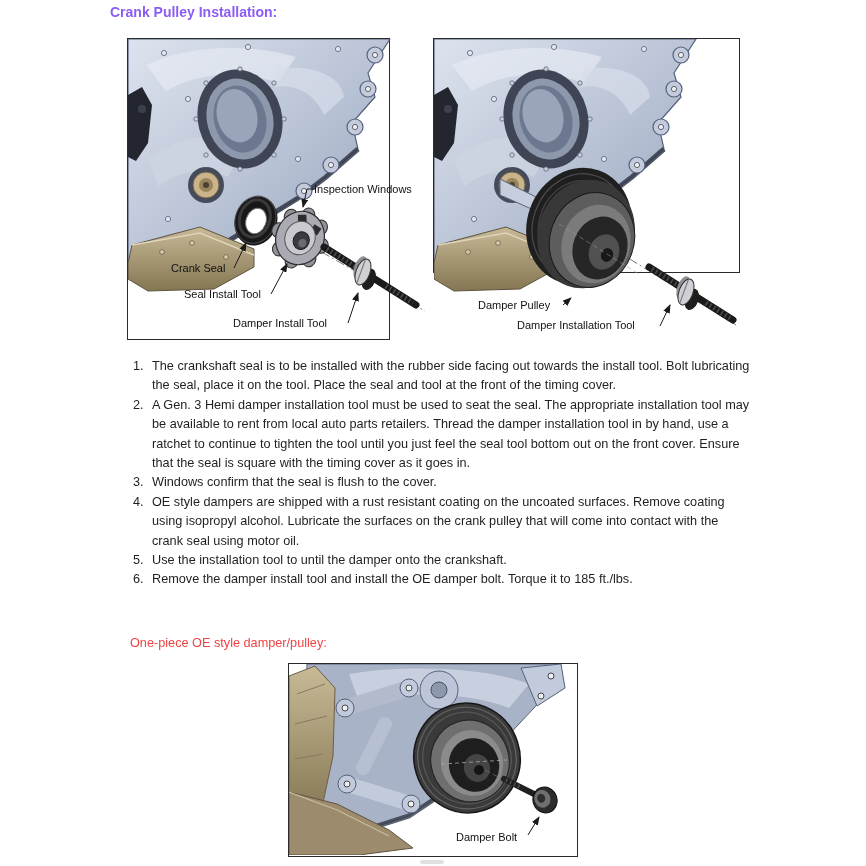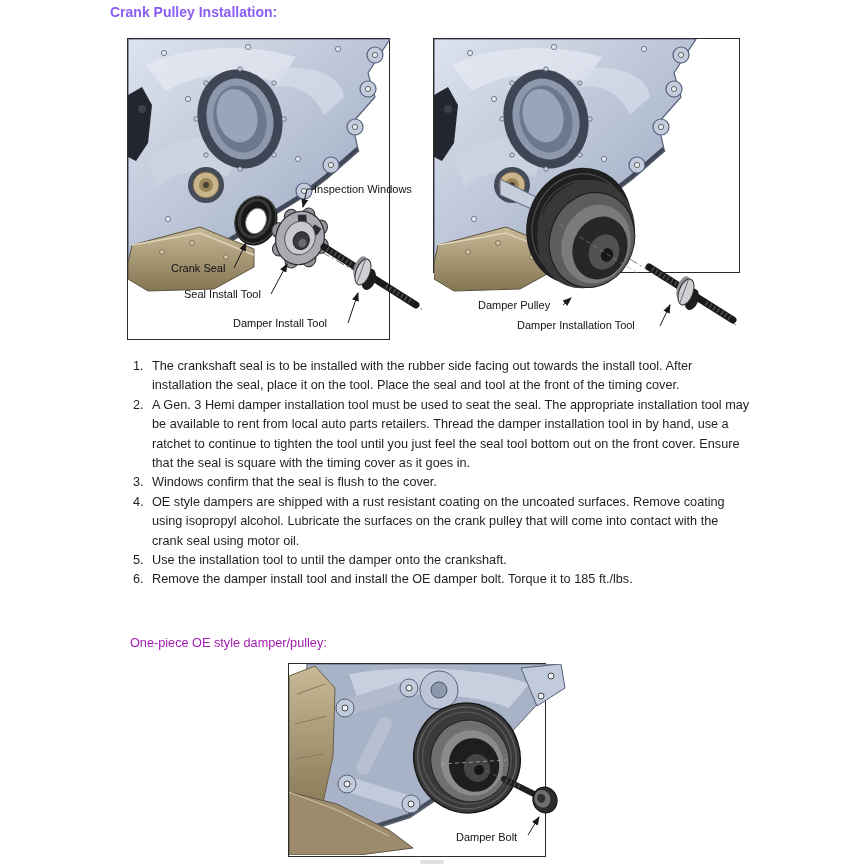--- a/index.html
+++ b/index.html
@@ -1,23 +1,23 @@
 <!DOCTYPE html>
 <html><head>
 <meta charset="utf-8">
 <style>
   html,body{margin:0;padding:0;background:#ffffff;}
   .page{position:relative;width:866px;height:866px;background:#ffffff;overflow:hidden;
         font-family:"Liberation Sans", sans-serif;color:#1c1c1c;}
   .doc-title{position:absolute;left:110px;top:4px;font-size:14px;font-weight:bold;color:#8b5cf6;}
-  .sub-heading{position:absolute;left:130px;top:636px;font-size:12.7px;color:#a21caf;}
+  .sub-heading{position:absolute;left:130px;top:636px;font-size:12.7px;color:#ef4444;}
   .fig-panel{position:absolute;border:1.6px solid #2b2b2b;background:#ffffff;box-sizing:border-box;}
   #panel-left{left:127px;top:38px;width:263px;height:302px;}
   #panel-right{left:433px;top:38px;width:307px;height:235px;}
-  #panel-bottom{left:288px;top:663px;width:258px;height:194px;}
+  #panel-bottom{left:288px;top:663px;width:290px;height:194px;}
   .fig-panel svg{position:absolute;left:0;top:0;}
   .fig-label{position:absolute;font-size:11px;color:#111;white-space:nowrap;}
   .steps{position:absolute;left:133px;top:357px;width:628px;font-size:12.7px;line-height:19.4px;color:#1f1f1f;}
   .step{display:flex;}
   .step-num{flex:none;width:19px;}
   .step-text{flex:1 1 auto;max-width:600px;}
   .edge-artifact{position:absolute;left:420px;top:860px;width:24px;height:4px;background:#cfcfcf;
                  opacity:.65;border-radius:2px;}
 </style>
 </head>
@@ -196,21 +196,21 @@
         <line x1="226" y1="287" x2="236" y2="266" marker-end="url(#arrw)"></line>
       </g>
     </svg>
     <span class="fig-label" style="left:44px;top:260px">Damper Pulley</span>
     <span class="fig-label" style="left:83px;top:280px">Damper Installation Tool</span>
   </div>
 
   <div class="steps">
     <div class="step">
       <span class="step-num">1.</span>
-      <span class="step-text">The crankshaft seal is to be installed with the rubber side facing out towards the install tool. After installation the seal, place it on the tool. Place the seal and tool at the front of the timing cover.</span>
+      <span class="step-text">The crankshaft seal is to be installed with the rubber side facing out towards the install tool. Bolt lubricating the seal, place it on the tool. Place the seal and tool at the front of the timing cover.</span>
     </div>
     <div class="step">
       <span class="step-num">2.</span>
       <span class="step-text">A Gen. 3 Hemi damper installation tool must be used to seat the seal. The appropriate installation tool may be available to rent from local auto parts retailers. Thread the damper installation tool in by hand, use a ratchet to continue to tighten the tool until you just feel the seal tool bottom out on the front cover. Ensure that the seal is square with the timing cover as it goes in.</span>
     </div>
     <div class="step">
       <span class="step-num">3.</span>
       <span class="step-text">Windows confirm that the seal is flush to the cover.</span>
     </div>
     <div class="step">

